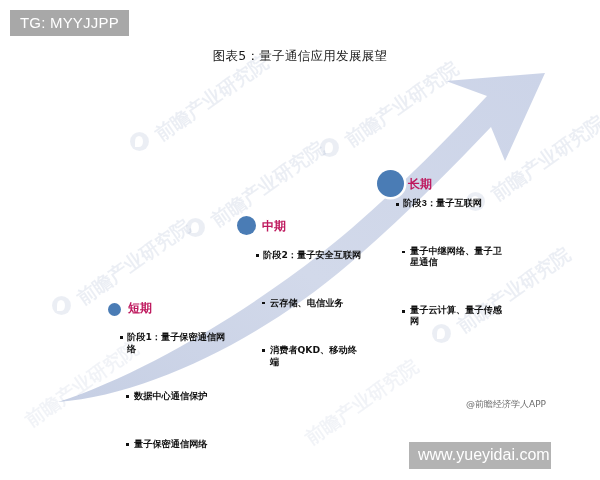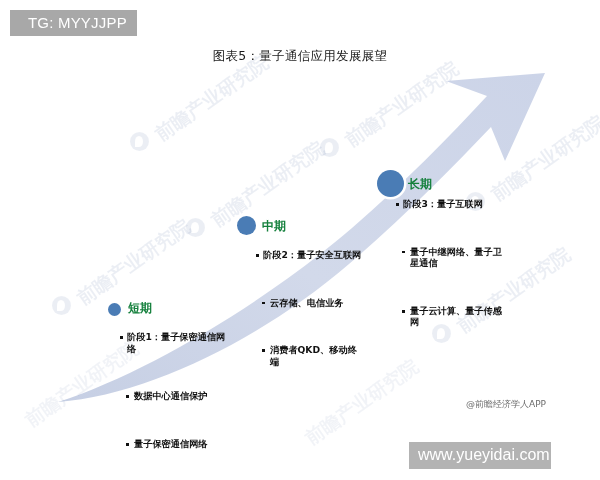--- a/index.html
+++ b/index.html
@@ -14,21 +14,21 @@
     background: #ffffff;
     overflow: hidden;
     font-family: "Liberation Sans", "DejaVu Sans", sans-serif;
   }
 
   
   #tg-tag {
     position: absolute;
     left: 10px;
     top: 10px;
-    padding: 4px 10px 5px 18px;
+    padding: 4px 10px 5px 10px;
     background: #a8a8a8;
     color: #ffffff;
     font-size: 15px;
     line-height: 17px;
     letter-spacing: 0.2px;
     white-space: nowrap;
     font-family: "Liberation Sans", sans-serif;
   }
 
   
@@ -110,21 +110,21 @@
   .ms-dot {
     position: absolute;
     border-radius: 50%;
     background: #4a7cb5;
     box-shadow: 0 0 0 2.5px #ffffff;
   }
   .ms-label {
     position: absolute;
     font-size: 12px;
     font-weight: bold;
-    color: #15803d;
+    color: #be185d;
     white-space: nowrap;
     font-family: "DejaVu Sans", "Liberation Sans", sans-serif;
   }
   .ms-body {
     position: absolute;
     font-family: "DejaVu Sans", "Liberation Sans", sans-serif;
     color: #111111;
   }
   .lv1 {
     position: relative;
@@ -258,21 +258,21 @@
       <div class="lv2">云存储、电信业务</div>
       <div class="lv2">消费者QKD、移动终端</div>
     </div>
   </div>
 
   <div class="milestone" style="left:0; top:0;">
     <div class="ms-head">
       <div class="ms-dot" style="left:377px; top:170px; width:27px; height:27px;"></div>
       <div class="ms-label" style="left:408px; top:176px;">长期</div>
     </div>
-    <div class="ms-body" style="left:396px; top:198px; width:112px;">
+    <div class="ms-body" style="left:396px; top:198px; width:112px;font-family:Liberation Mono, monospace;">
       <div class="lv1">阶段3：量子互联网</div>
       <div class="lv2">量子中继网络、量子卫星通信</div>
       <div class="lv2">量子云计算、量子传感网</div>
     </div>
   </div>
 
   <div id="app-credit">@前瞻经济学人APP</div>
 
   <div id="tg-tag">TG: MYYJJPP</div>
   <div id="site-tag">www.yueyidai.com</div>

